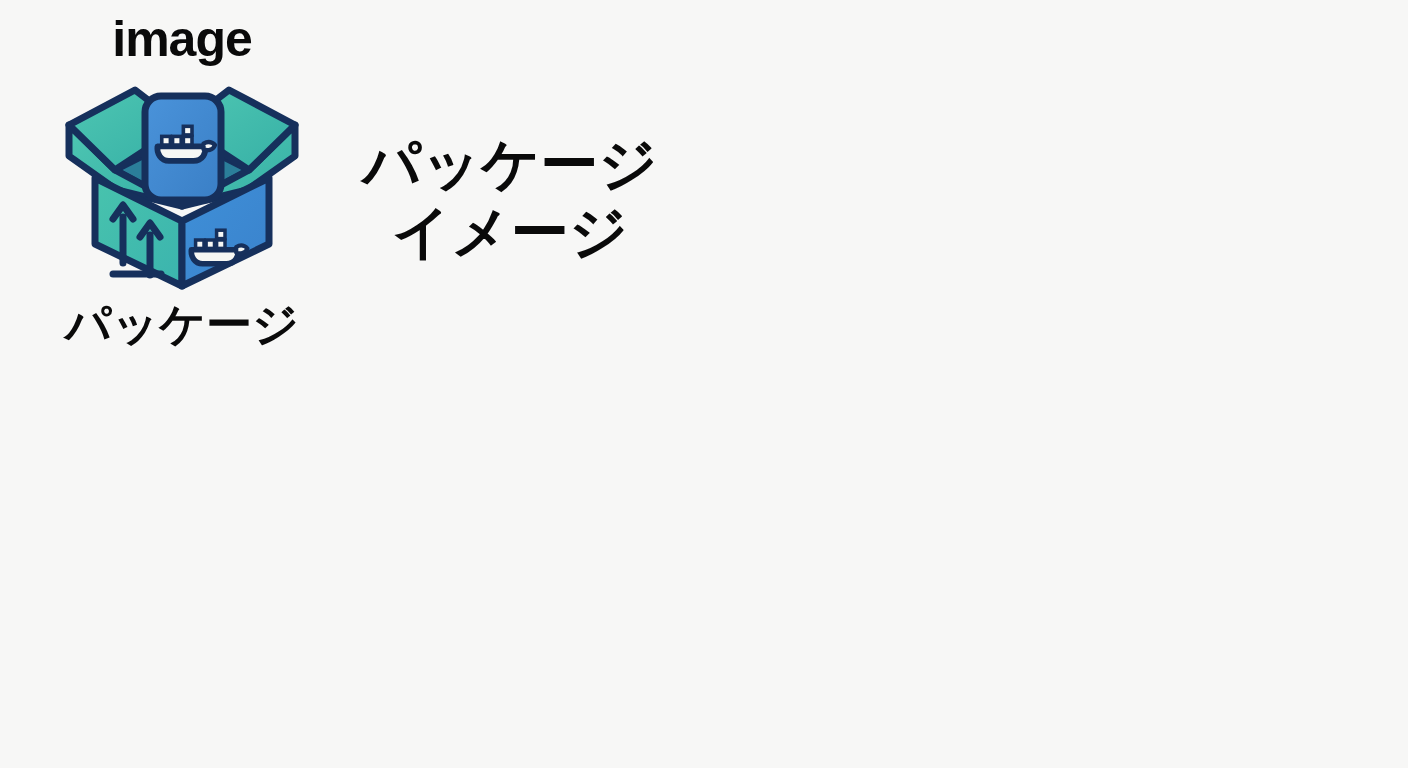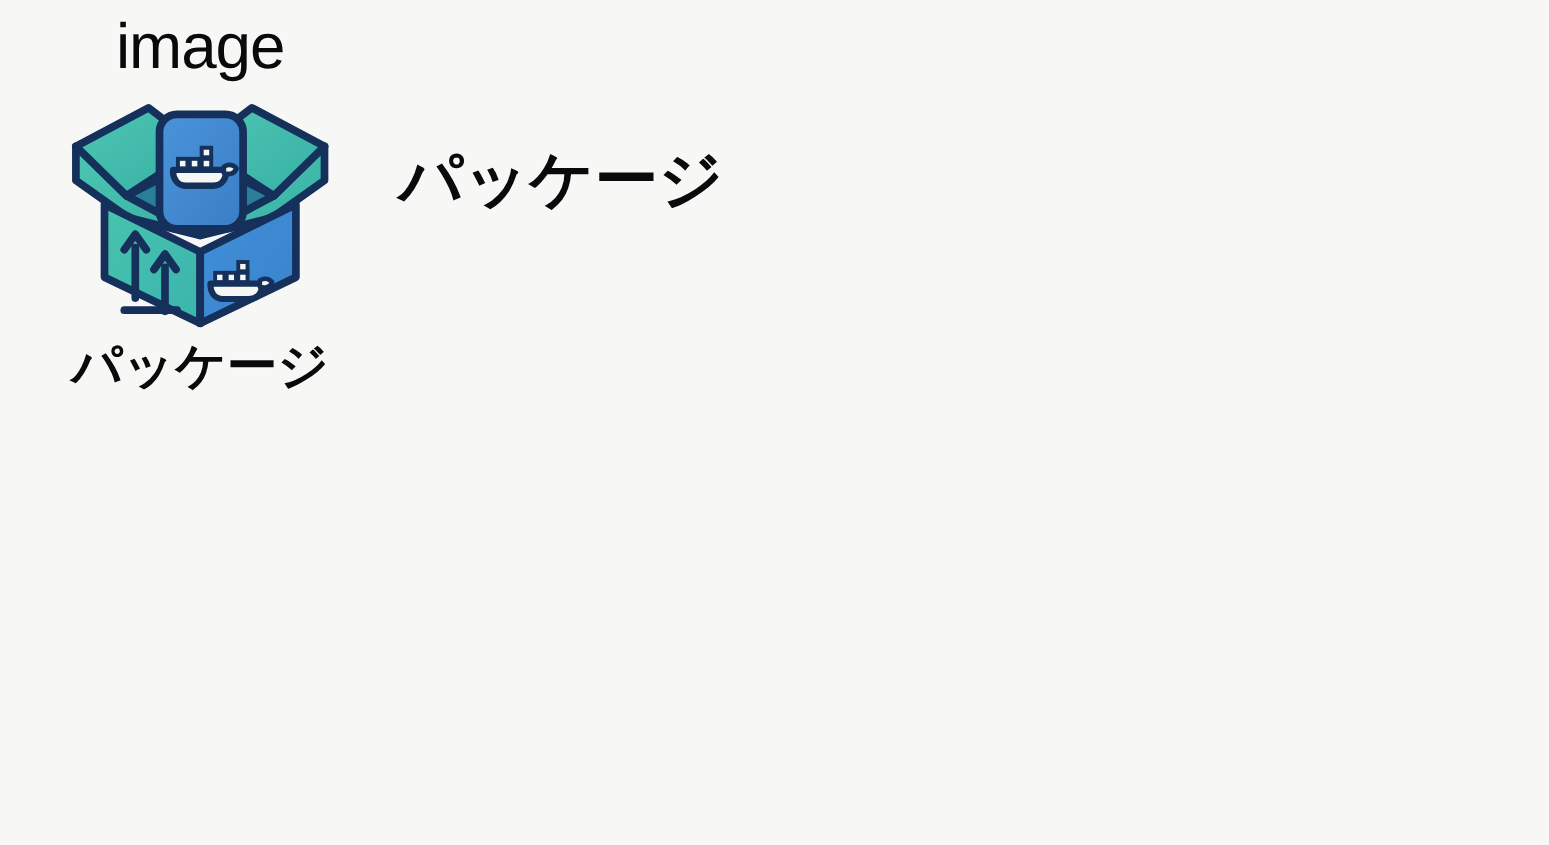--- a/index.html
+++ b/index.html
@@ -30,22 +30,22 @@
   .cell-br { left: 704px; top: 384px; }
 
   
   .keycol {
     position: absolute;
     display: flex;
     flex-direction: column;
     align-items: center;
   }
   .heading {
-    font-size: 58px;
-    font-weight: 400;
+    font-size: 50px;
+    font-weight: 700;
     color: #0a0a0a;
     letter-spacing: -1px;
     line-height: 1;
     text-shadow: 0 0 2px rgba(255,255,255,0.9);
   }
   .icon-wrap {
     display: block;
   }
   .caption {
     font-size: 46px;
@@ -153,20 +153,21 @@
             <path d="M66,185 v-46 m0,-12 l-10,14 m10,-14 l10,14"></path>
             <path d="M93,197 v-40 m0,-12 l-10,14 m10,-14 l10,14"></path>
             <path d="M56,196 h48"></path>
           </g>
         </svg>
       </div>
       <div class="caption">パッケージ</div>
     </div>
     <div class="desccol tl-desccol">
       <div class="desc-line">パッケージ</div>
+      <div class="desc-line">イメージ</div>
     </div>
   </div>
 
   <div class="cell cell-tr">
     
     
   </div>
 
   <div class="cell cell-bl">
     

